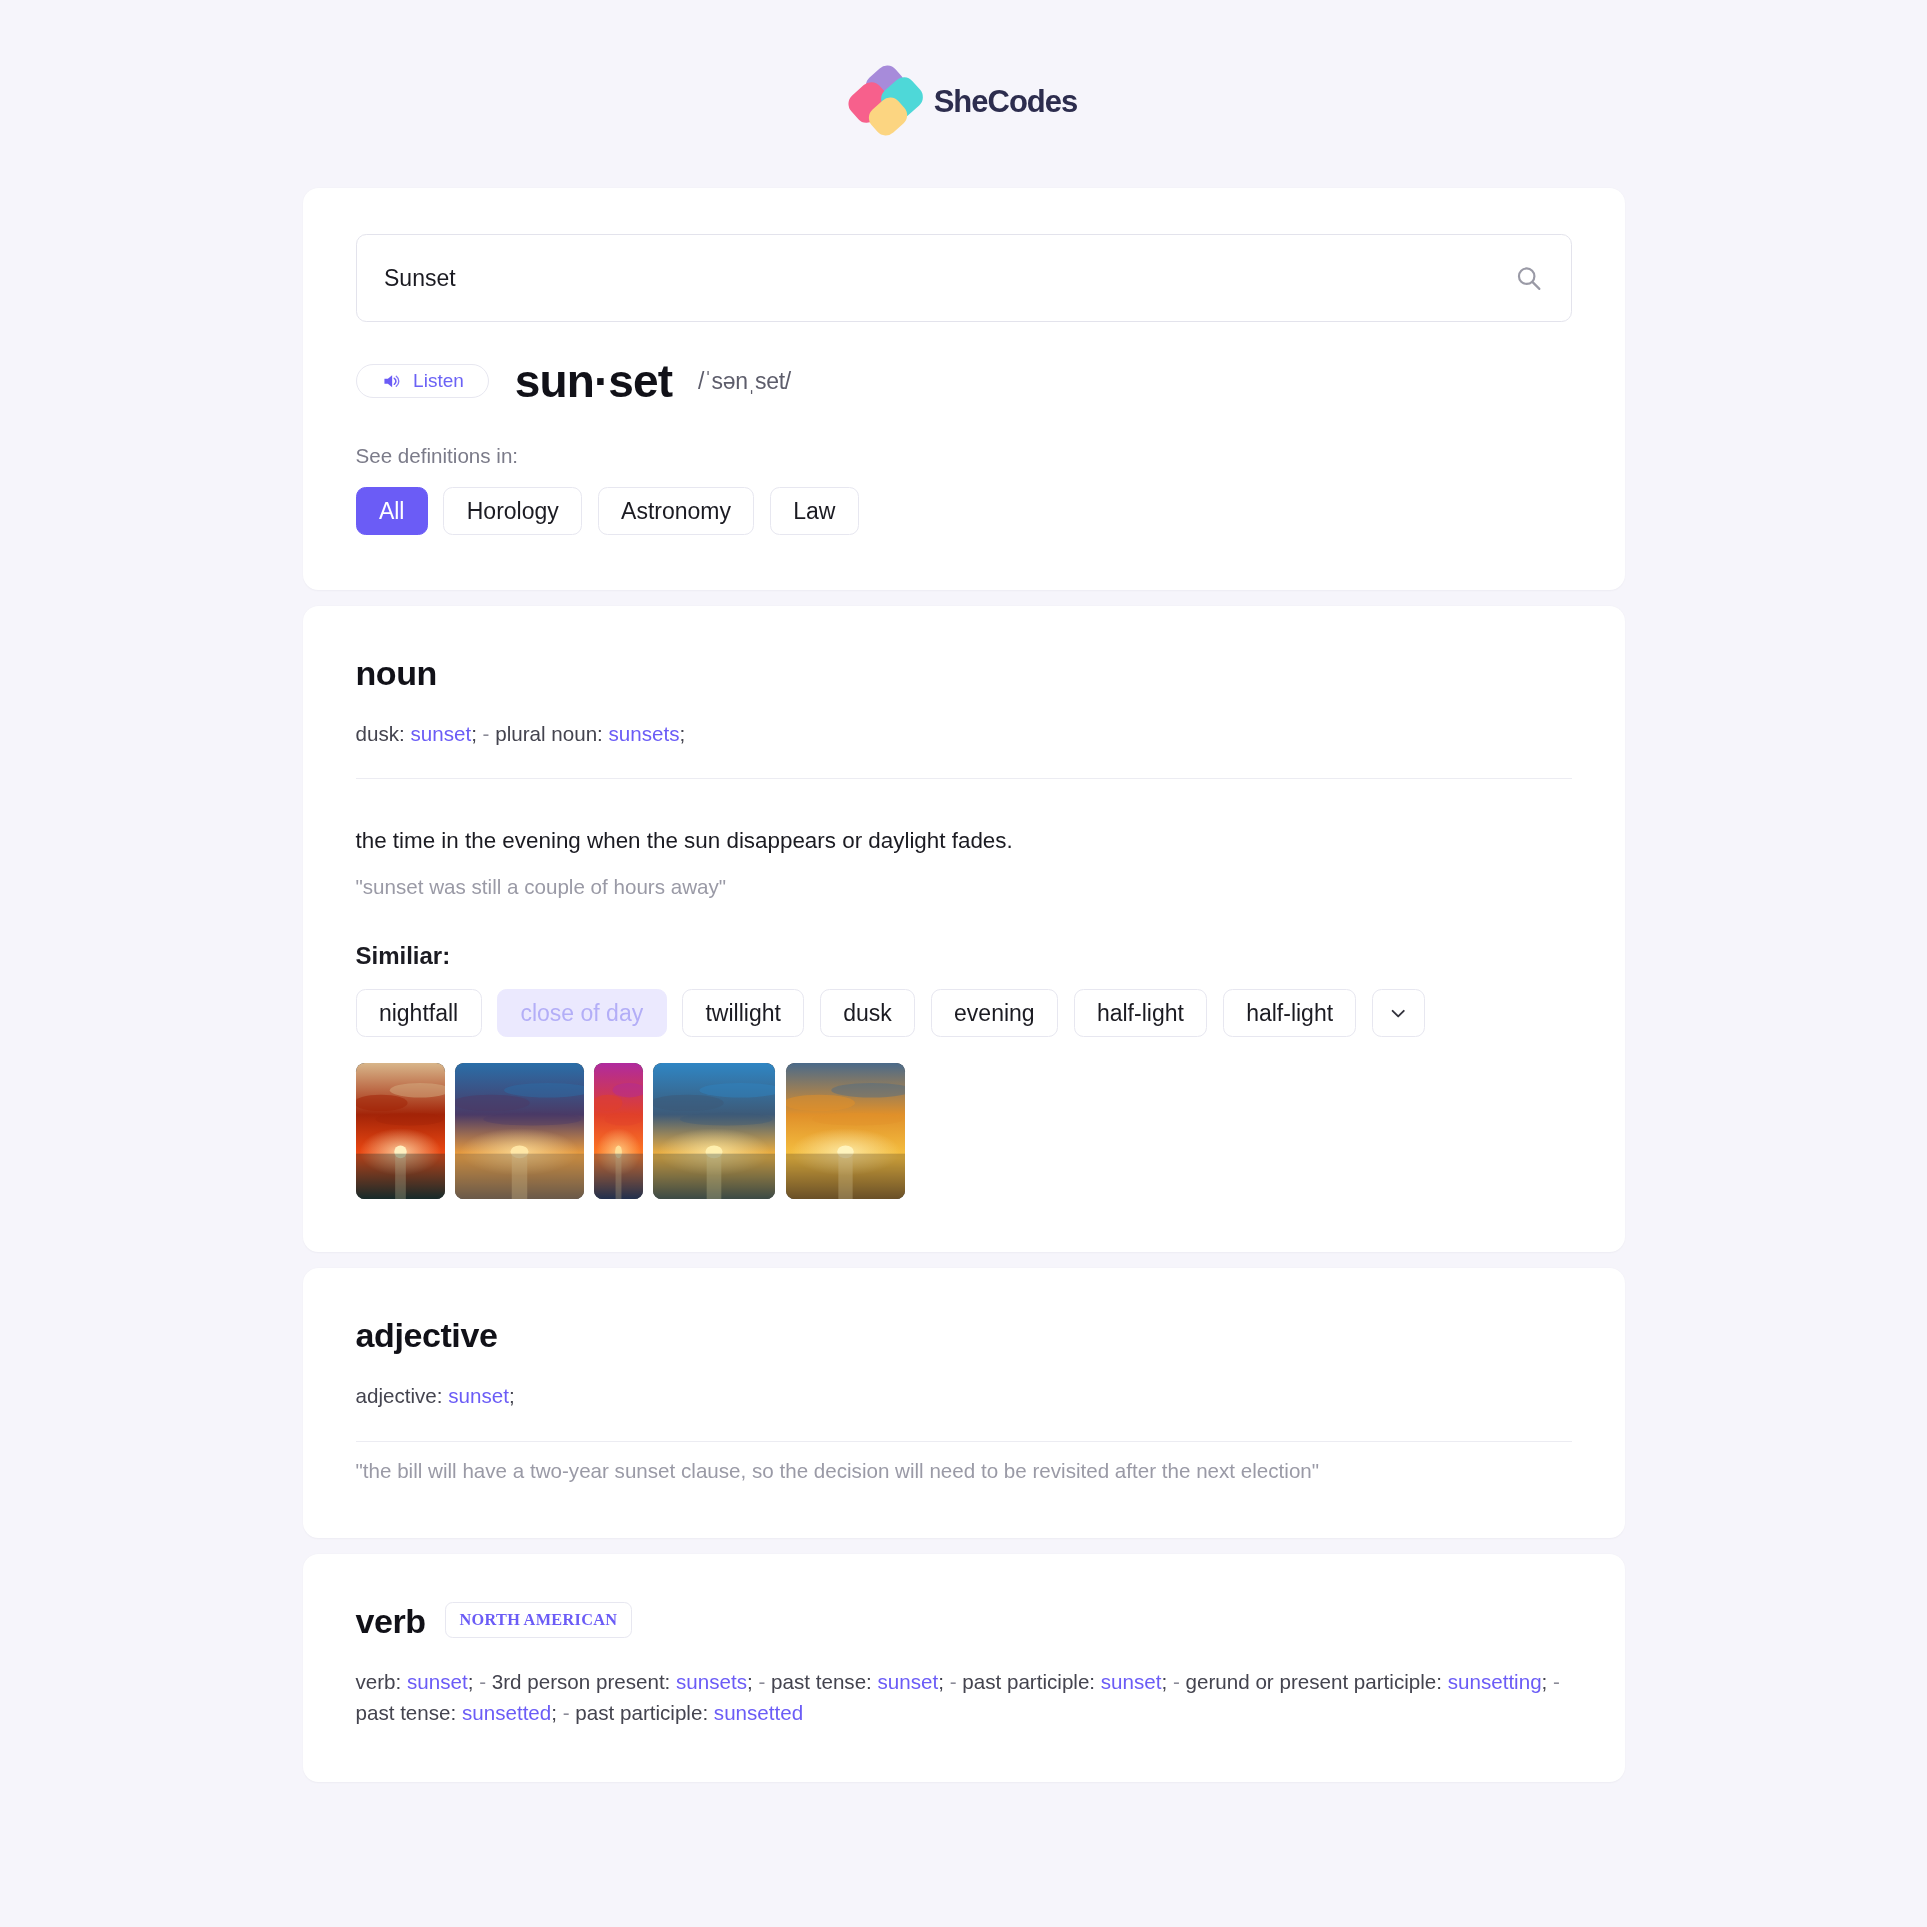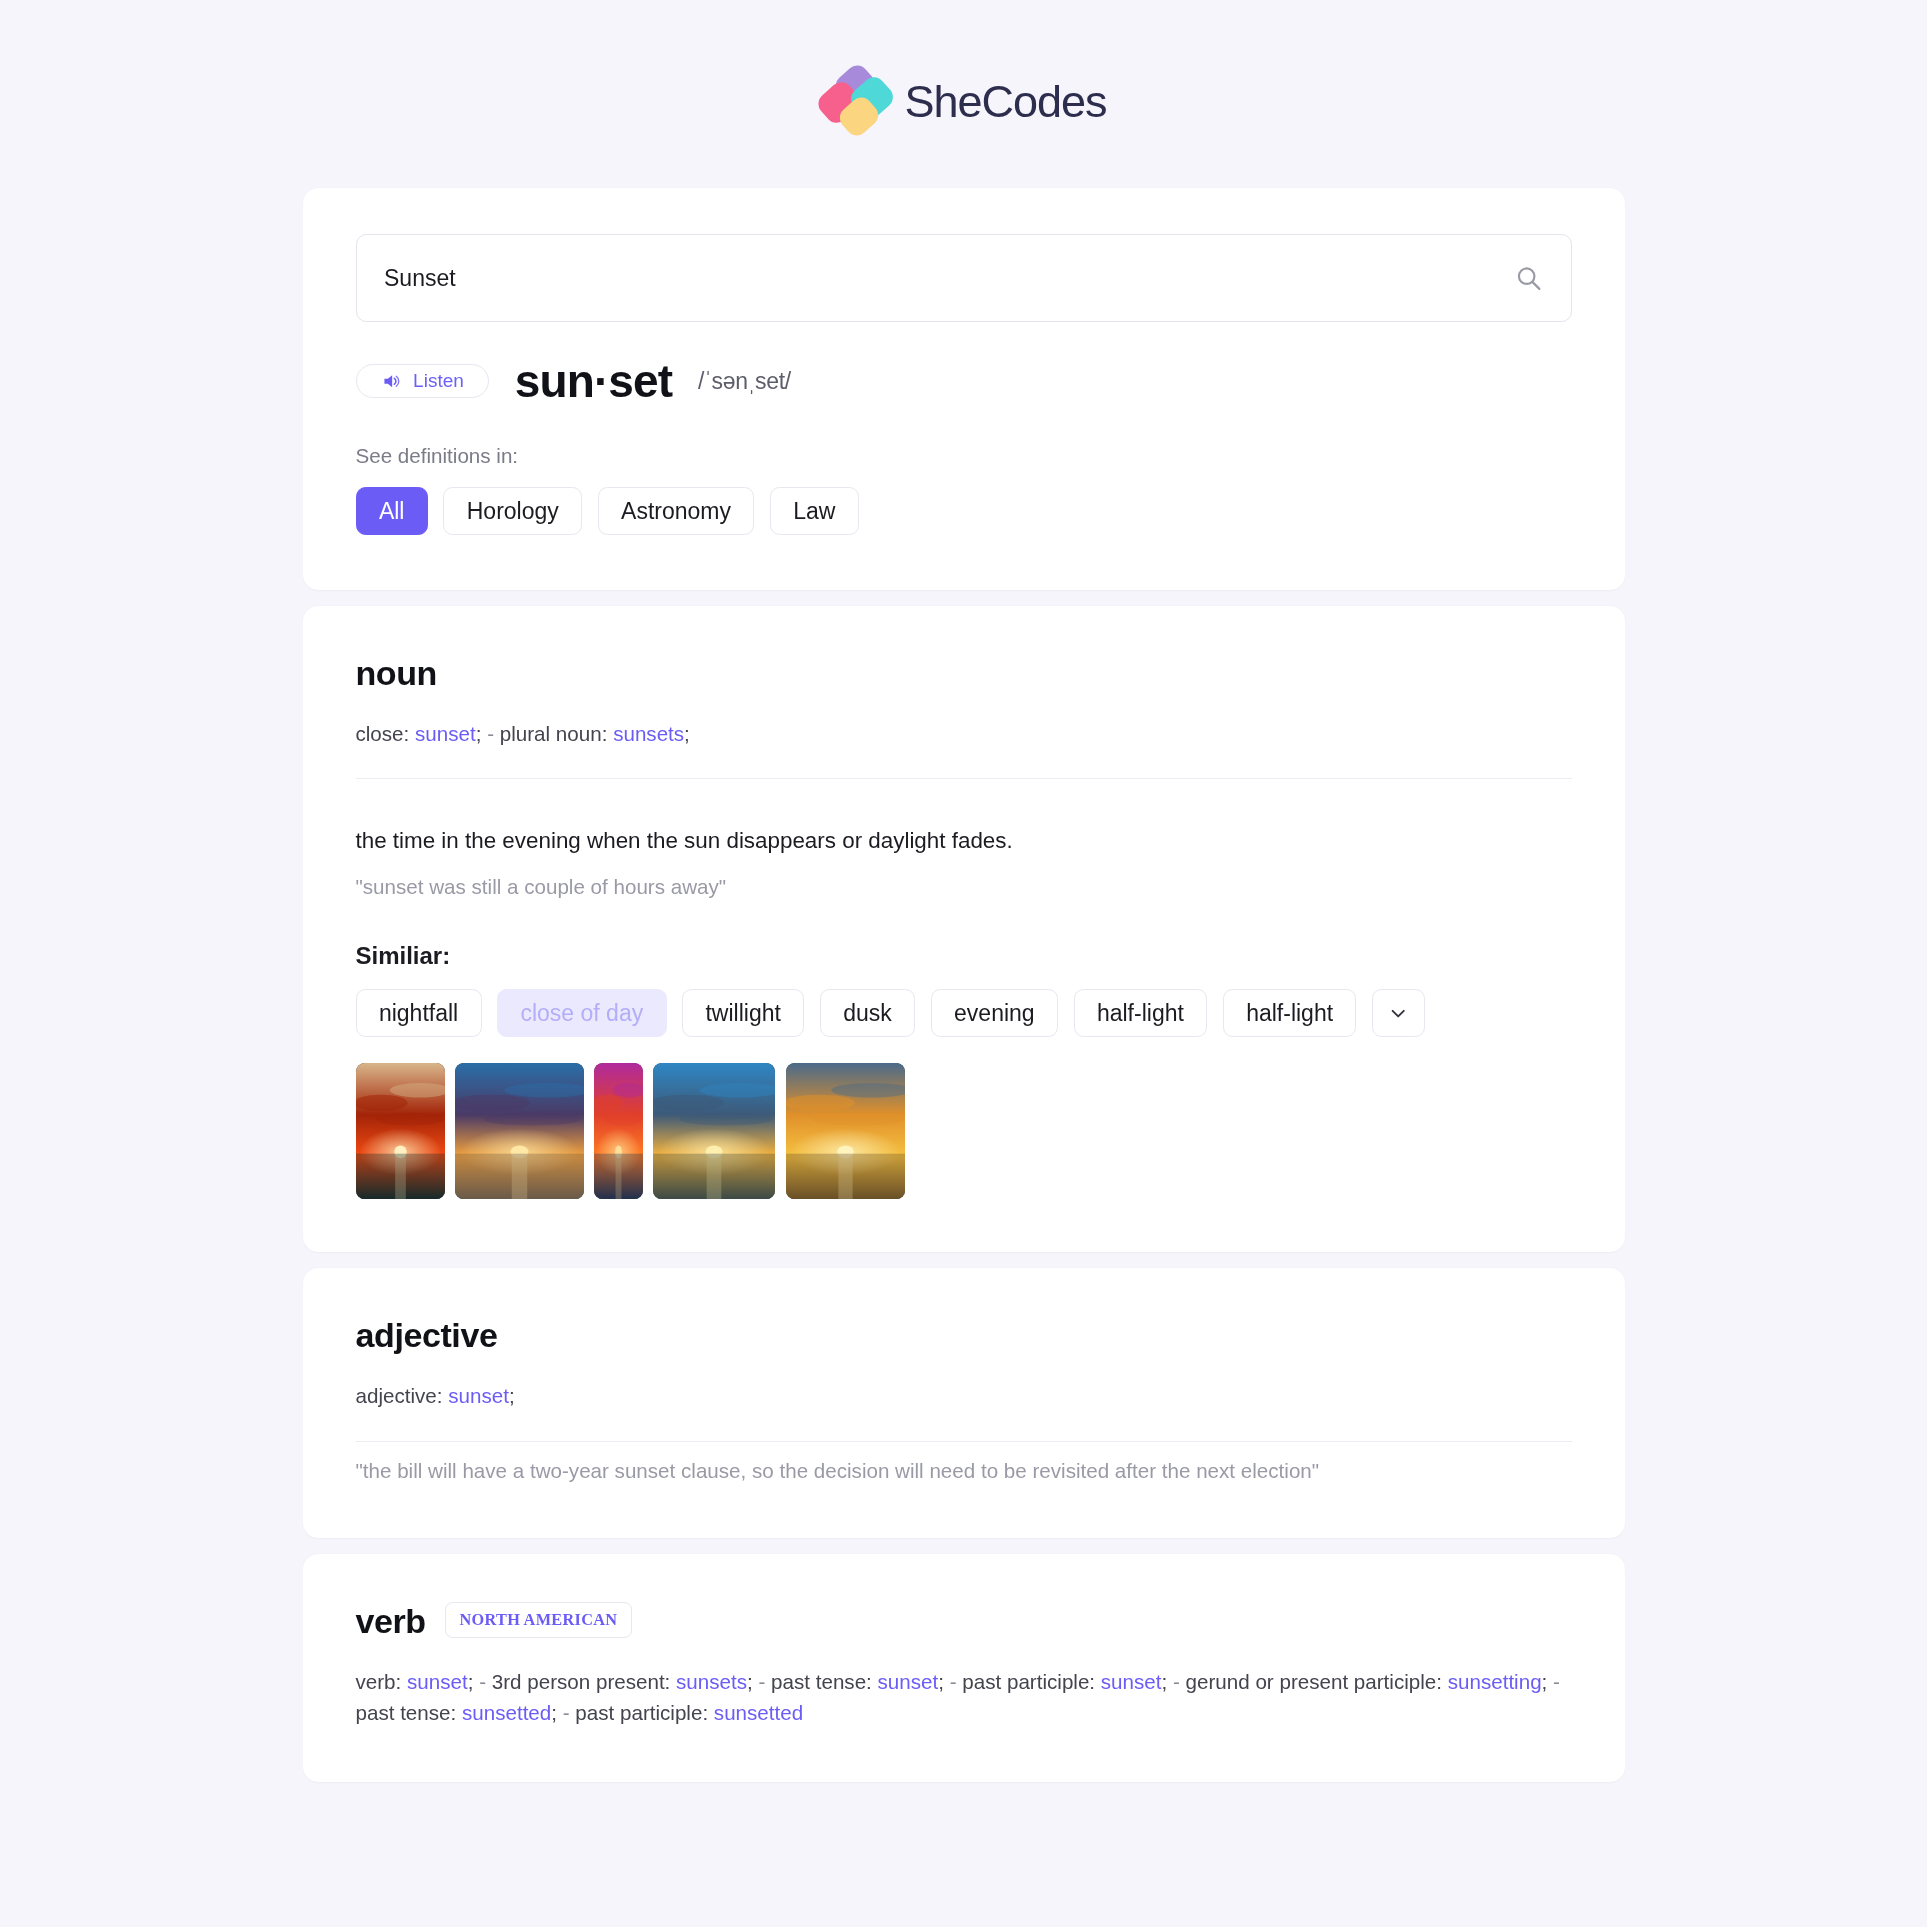--- a/index.html
+++ b/index.html
@@ -27,21 +27,21 @@
     position: relative; width: 72px; height: 69px;
   }
   .logo-mark i {
     position: absolute; display: block; border-radius: 11.2px;
   }
   .lm-purple { width: 36px; height: 31px; background: #a78bda; left: 17px; top: 1.7px; transform: rotate(-42deg); }
   .lm-pink   { width: 38px; height: 33px; background: #f7608c; left: 0px;  top: 19px; transform: rotate(-42deg); border-radius: 16.3px 11.2px 11.2px 16.3px;}
   .lm-teal   { width: 38px; height: 34px; background: #4ed8d8; left: 33px; top: 13.8px; transform: rotate(-42deg); border-radius: 11.2px 16.3px 16.3px 11.2px;}
   .lm-yellow { width: 36px; height: 31px; background: #fcd581; left: 20.6px; top: 34px; transform: rotate(-42deg); }
   .logo-text {
-    font-size: 45px; font-weight: normal; color: #2d2d4e;
+    font-size: 31px; font-weight: bold; color: #2d2d4e;
     letter-spacing: -1px;
   }
 
   
   .card {
     background: #ffffff;
     border-radius: 15.5px;
     margin: 0 auto 15.5px auto;
     width: 1322px;
     box-shadow: 0 0.9px 1.7px rgba(30,30,60,0.04);
@@ -192,21 +192,21 @@
         <button class="chip">Astronomy</button>
         <button class="chip">Law</button>
       </div>
   </div>
 
   <div id="senses">
       <div class="card card-sense">
         <div class="pos-head">
           <span class="pos">noun</span>
         </div>
-        <div class="forms"><span class="">close: </span><span class="v">sunset</span><span class="">;</span><span class="sep">  -  </span><span class="">plural noun: </span><span class="v">sunsets</span><span class="">;</span></div>
+        <div class="forms"><span class="">dusk: </span><span class="v">sunset</span><span class="">;</span><span class="sep">  -  </span><span class="">plural noun: </span><span class="v">sunsets</span><span class="">;</span></div>
         <div class="rule"></div>
         <div class="def">the time in the evening when the sun disappears or daylight fades.</div>
         <div class="example">"sunset was still a couple of hours away"</div>
         <div class="sim-label">Similiar:</div>
         <div class="chips">
           <button class="chip">nightfall</button>
           <button class="chip sim-active">close of day</button>
           <button class="chip">twillight</button>
           <button class="chip">dusk</button>
           <button class="chip">evening</button>

